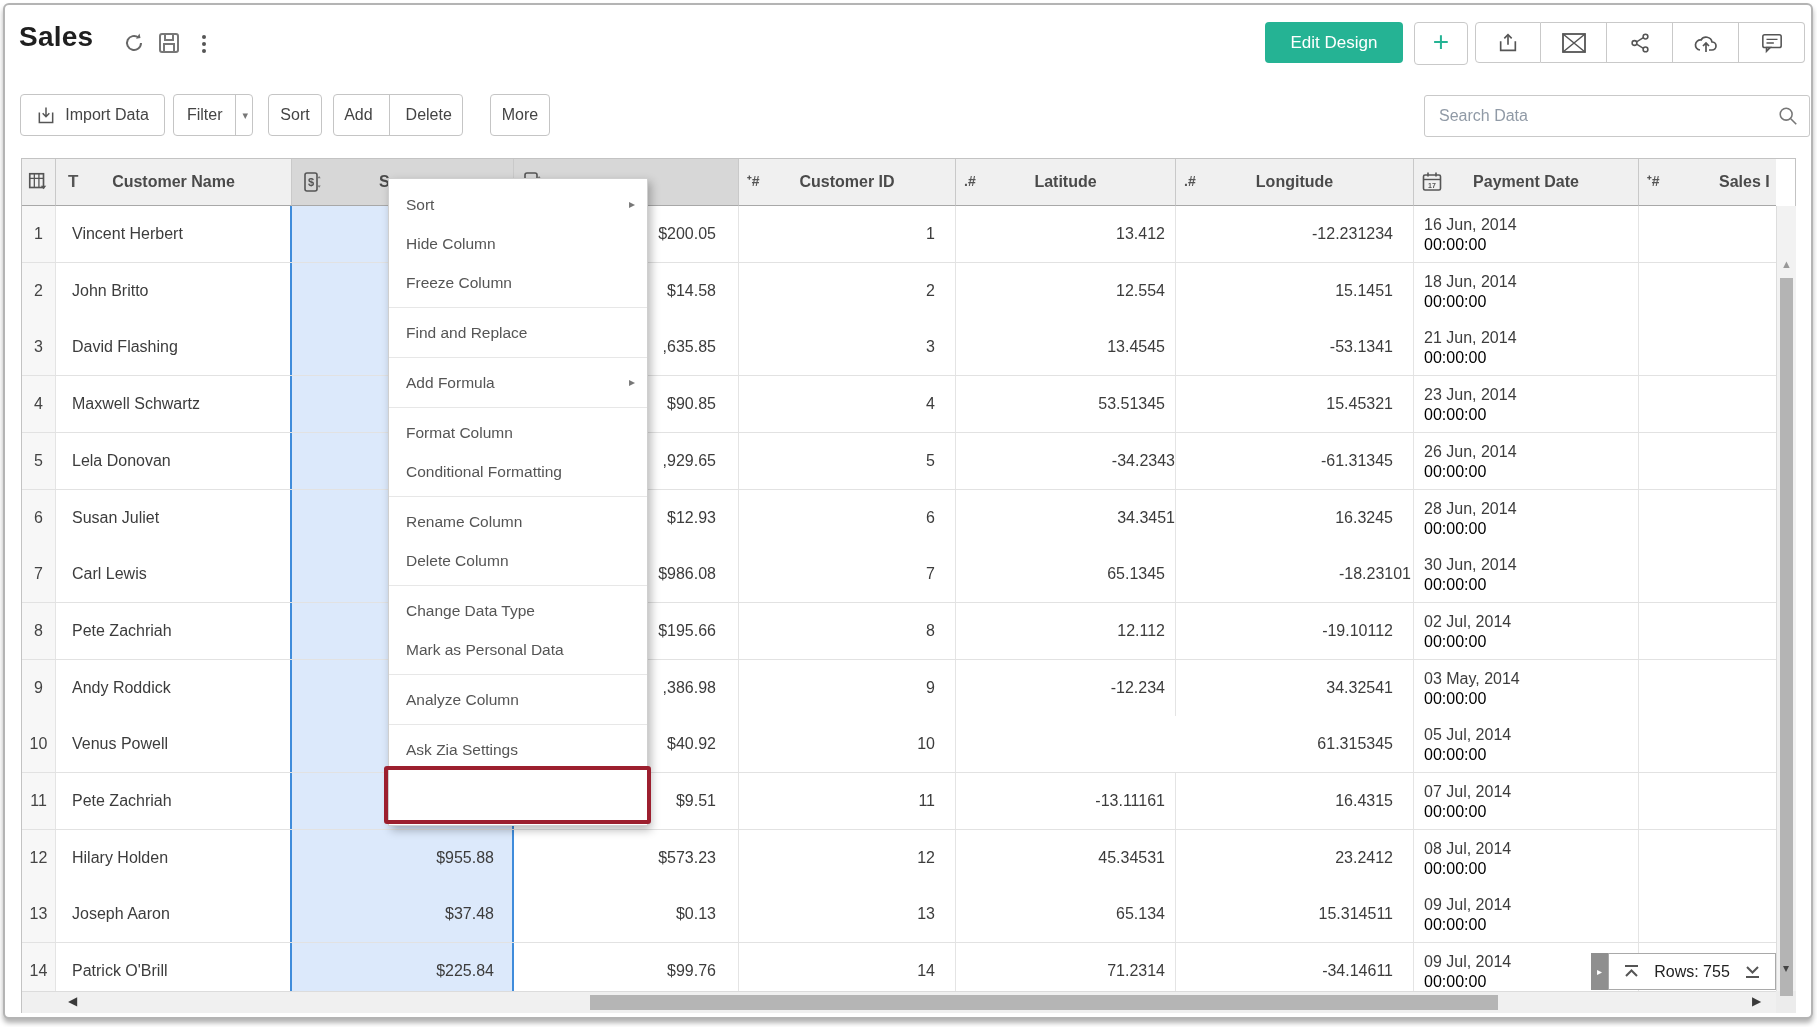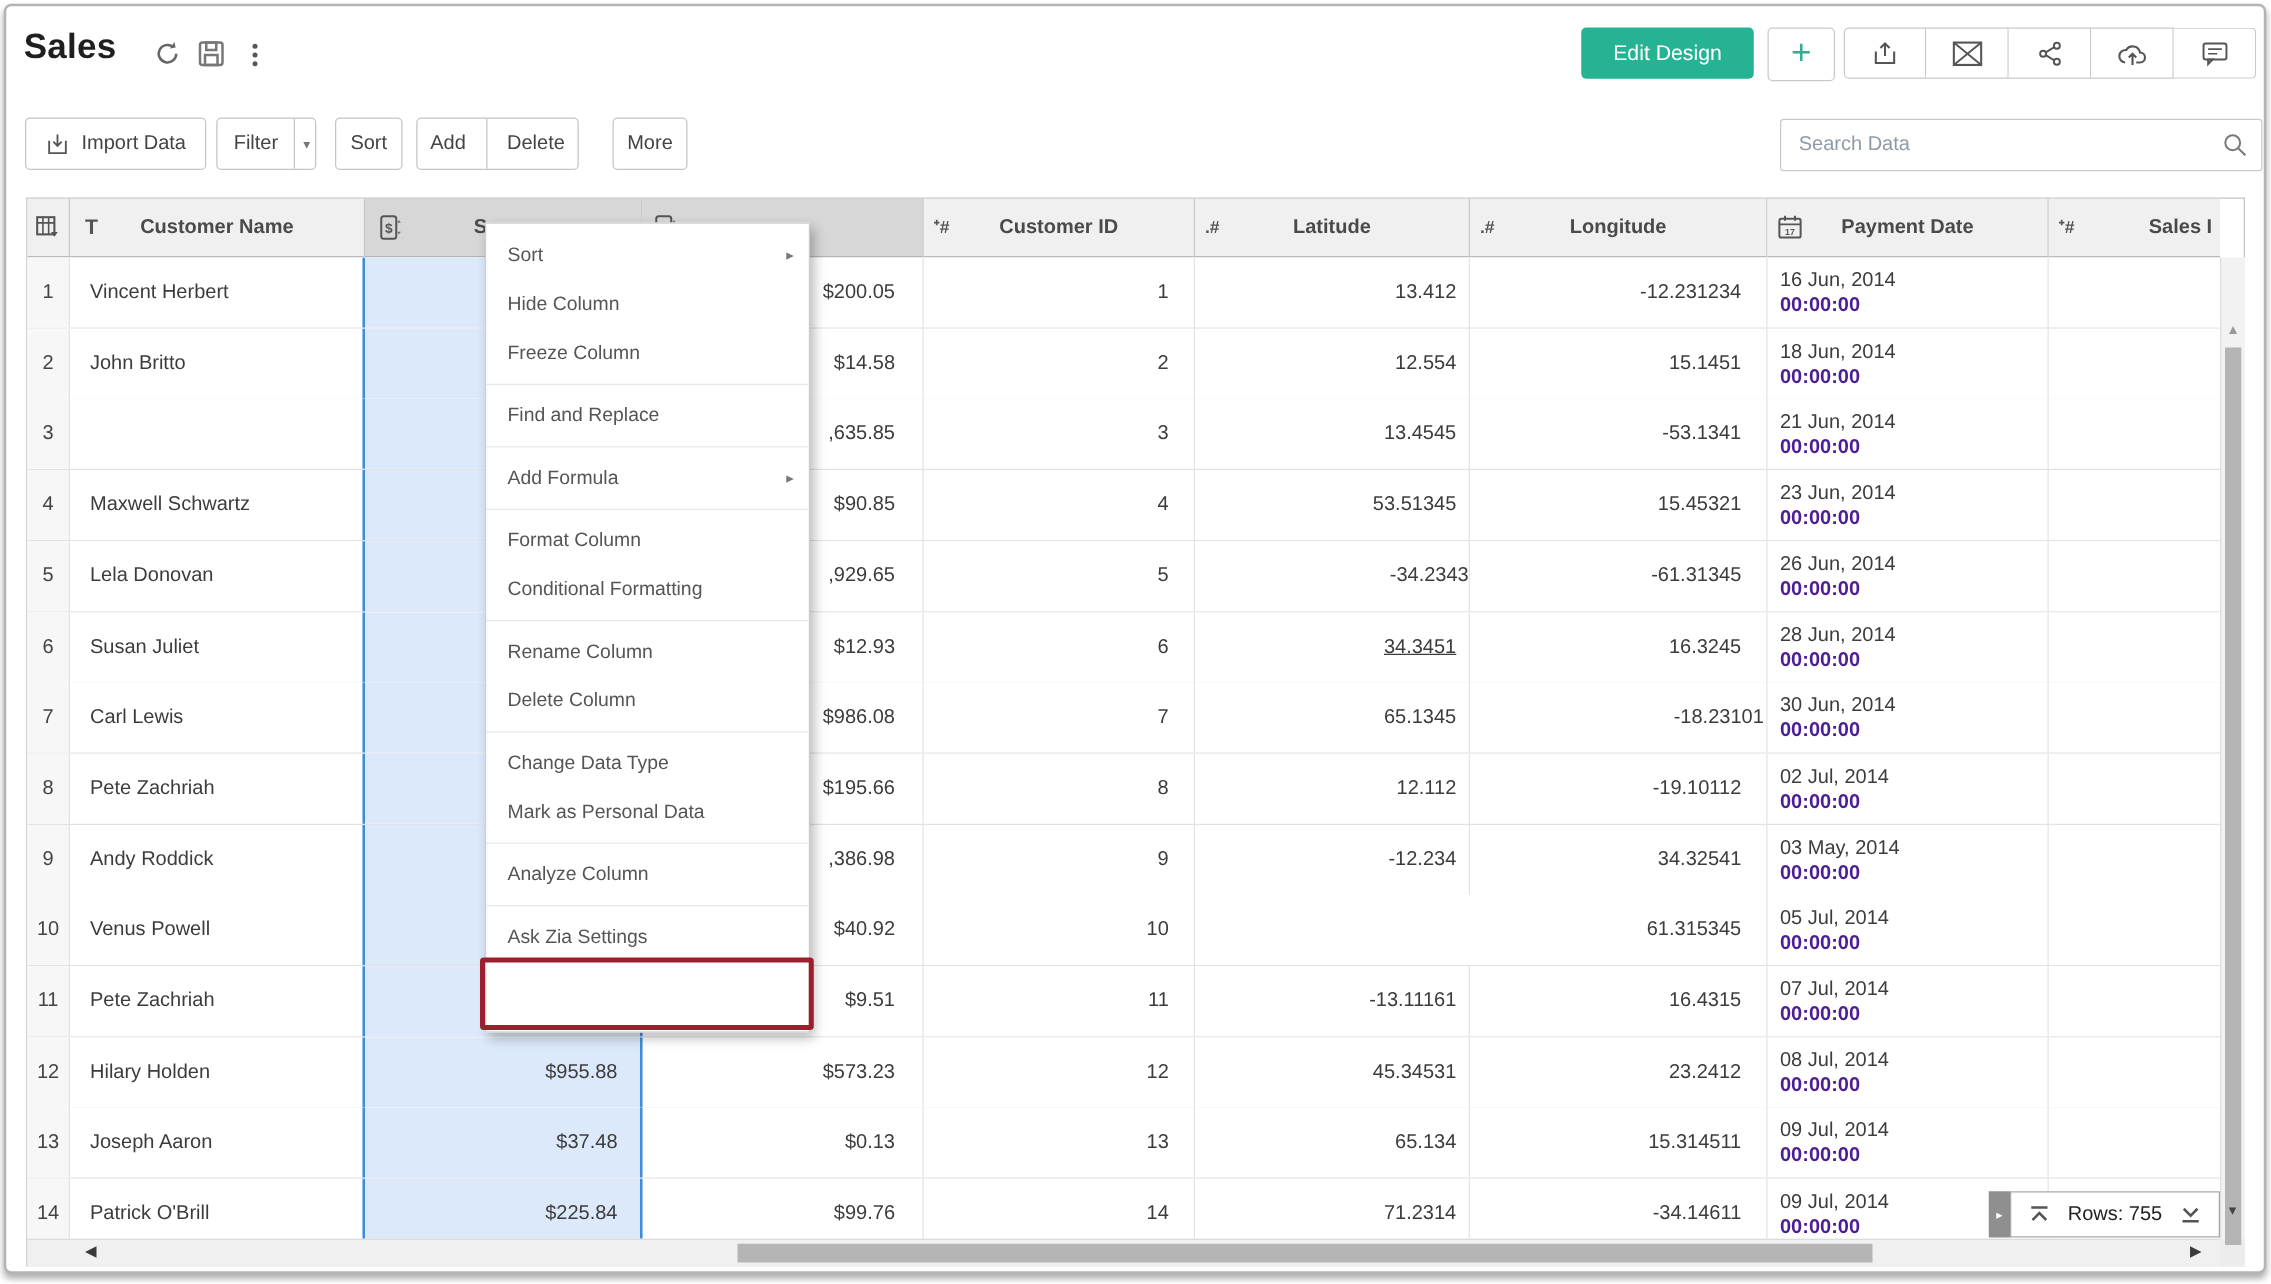--- a/index.html
+++ b/index.html
@@ -34,21 +34,21 @@
   .th.sel{background:#d7d7d7;}
   .th .hic{position:absolute;top:0;height:45px;display:flex;align-items:center;color:#555;font-weight:bold;font-size:14px;}
   .tbody{position:absolute;left:0;top:47px;width:1755px;height:785px;overflow:hidden;background:#fff;}
   .tr{position:absolute;left:0;width:1755px;height:57px;border-bottom:1px solid #e2e2e2;box-sizing:border-box;background:#fff;}
   .td{position:absolute;top:0;height:56px;border-right:1px solid #e4e4e4;box-sizing:border-box;font-size:16px;color:#3c3c3c;line-height:55px;white-space:nowrap;overflow:hidden;cursor:default;}
   .td.num{background:#f7f7f7;text-align:center;color:#444;}
   .td.name{text-align:left;padding-left:16px;}
   .td.right{text-align:right;}
   .td.selcol{background:#dce9fb;border-left:2px solid #3f8cdb;border-right:2px solid #3f8cdb;text-align:right;}
   .td.date{line-height:20px;padding:9px 0 0 10px;text-align:left;}
-  .td.date .l2{color:#4c1d95;font-weight:bold;}
+  .td.date .l2{color:#000000;}
   
   .vscroll{position:absolute;left:1754px;top:47px;width:20px;height:785px;background:#f2f2f2;border-left:1px solid #ddd;box-sizing:border-box;z-index:40;}
   .vthumb{position:absolute;left:3px;top:72px;width:13px;height:718px;background:#b4b4b4;cursor:pointer;}
   .varr{position:absolute;left:4px;top:52px;color:#999;font-size:11px;cursor:pointer;}
   .hscroll{position:absolute;left:0px;top:832px;width:1754px;height:22px;background:#f0f0f0;border-top:1px solid #dcdcdc;box-sizing:border-box;z-index:40;}
   .hthumb{position:absolute;left:568px;top:3px;width:908px;height:15px;background:#b5b5b5;cursor:pointer;}
   .harr{position:absolute;top:2px;color:#3a3a3a;font-size:12px;cursor:pointer;}
   .corner{position:absolute;left:1754px;top:832px;width:20px;height:22px;background:#ececec;}
   
   .rows-widget{position:absolute;left:1586px;top:948px;height:37px;display:flex;z-index:70;}
@@ -245,20 +245,21 @@
             <div class="td right" style="left: 934px; width: 220px; padding-right: 10px;">12.554</div>
             <div class="td right" style="left: 1154px; width: 238px; padding-right: 20px;">15.1451</div>
             <div class="td date" style="left: 1392px; width: 225px;">
               <div>18 Jun, 2014</div>
               <div class="l2">00:00:00</div>
             </div>
             <div class="td" style="left: 1617px; width: 138px;"></div>
           </div>
           <div class="tr" style="top: 113.4px;">
             <div class="td num" style="left: 0px; width: 34px;">3</div>
+            <div class="td name" style="left: 34px; width: 236px;">David Flashing</div>
             <div class="td selcol" style="left: 268px; width: 224px; padding-right: 18px;"></div>
             <div class="td right" style="left: 492px; width: 225px; padding-right: 22px;">,635.85</div>
             <div class="td right" style="left: 717px; width: 217px; padding-right: 20px;">3</div>
             <div class="td right" style="left: 934px; width: 220px; padding-right: 10px;">13.4545</div>
             <div class="td right" style="left: 1154px; width: 238px; padding-right: 20px;">-53.1341</div>
             <div class="td date" style="left: 1392px; width: 225px;">
               <div>21 Jun, 2014</div>
               <div class="l2">00:00:00</div>
             </div>
             <div class="td" style="left: 1617px; width: 138px;"></div>
@@ -290,21 +291,21 @@
               <div class="l2">00:00:00</div>
             </div>
             <div class="td" style="left: 1617px; width: 138px;"></div>
           </div>
           <div class="tr" style="top: 283.5px;">
             <div class="td num" style="left: 0px; width: 34px;">6</div>
             <div class="td name" style="left: 34px; width: 236px;">Susan Juliet</div>
             <div class="td selcol" style="left: 268px; width: 224px; padding-right: 18px;"></div>
             <div class="td right" style="left: 492px; width: 225px; padding-right: 22px;">$12.93</div>
             <div class="td right" style="left: 717px; width: 217px; padding-right: 20px;">6</div>
-            <div class="td right" style="left: 934px; width: 220px; padding-right: 10px; text-decoration: underline;">34.3451</div>
+            <div class="td right" style="left: 934px; width: 220px; ">34.3451</div>
             <div class="td right" style="left: 1154px; width: 238px; padding-right: 20px;">16.3245</div>
             <div class="td date" style="left: 1392px; width: 225px;">
               <div>28 Jun, 2014</div>
               <div class="l2">00:00:00</div>
             </div>
             <div class="td" style="left: 1617px; width: 138px;"></div>
           </div>
           <div class="tr" style="top: 340.2px;">
             <div class="td num" style="left: 0px; width: 34px;">7</div>
             <div class="td name" style="left: 34px; width: 236px;">Carl Lewis</div>

